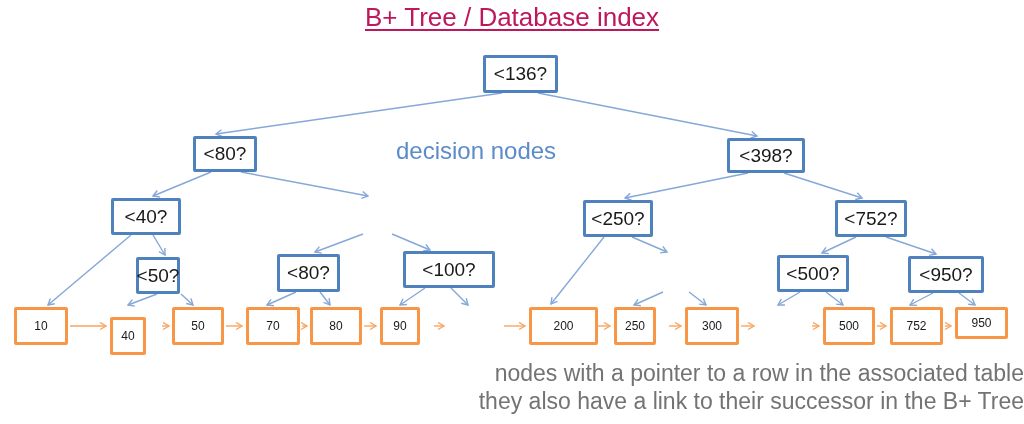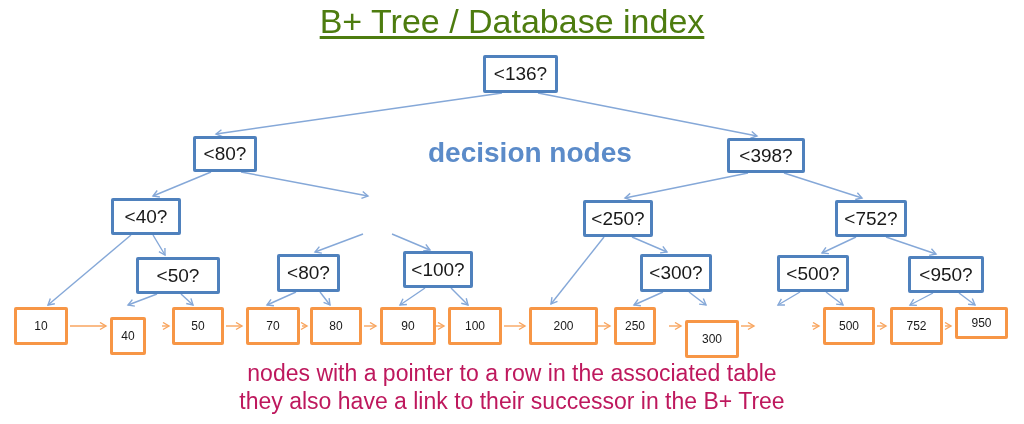--- a/index.html
+++ b/index.html
@@ -2,35 +2,35 @@
 <html><head>
 <meta charset="utf-8">
 <style>
   html,body{margin:0;padding:0;background:#ffffff;}
   .canvas{
     position:relative;width:1024px;height:424px;background:#ffffff;
     font-family:"Liberation Sans",sans-serif;overflow:hidden;
   }
   .title{
     position:absolute;top:2px;left:0;width:1024px;text-align:center;
-    font-size:34px;color:#4d7c0f;text-decoration:underline;
+    font-size:26px;color:#be185d;text-decoration:underline;
     text-underline-offset:3px;
   }
   .node{
     position:absolute;display:flex;align-items:center;justify-content:center;
     background:#ffffff;color:#191919;box-sizing:border-box;border-radius:2px;
   }
   .decision{border:3px solid #4f81bd;font-size:19px;}
   .leaf{border:3px solid #f79646;font-size:12px;text-align:center;}
   .decision-label{
-    position:absolute;left:428px;top:137px;font-size:28px;color:#5b8bc9;font-weight:bold;
+    position:absolute;left:396px;top:137px;font-size:24px;color:#5b8bc9;
   }
   .caption{
-    position:absolute;top:359px;left:0;width:1024px;text-align:center;
-    font-size:23px;line-height:28px;color:#be185d;
+    position:absolute;top:359px;left:0;width:1024px;text-align:right;
+    font-size:23px;line-height:28px;color:#737373;
   }
   svg.edges{position:absolute;left:0;top:0;}
   .edge-blue{stroke:#85a8d8;stroke-width:1.4;fill:none;}
   .edge-orange{stroke:#f8a55f;stroke-width:1.4;fill:none;}
 </style>
 </head>
 <body>
 
 <div class="canvas">
 
@@ -87,37 +87,35 @@
     <line class="edge-orange" x1="877" y1="326" x2="886" y2="326" marker-end="url(#ao)"></line>
     <line class="edge-orange" x1="945" y1="326" x2="951" y2="326" marker-end="url(#ao)"></line>
   </svg>
 
   <div class="node decision" style="left:483px;top:55px;width:75px;height:38px">&lt;136?</div>
   <div class="node decision" style="left:193px;top:136px;width:64px;height:36px">&lt;80?</div>
   <div class="node decision" style="left:727px;top:138px;width:78px;height:35px">&lt;398?</div>
   <div class="node decision" style="left:111px;top:198px;width:70px;height:37px">&lt;40?</div>
   <div class="node decision" style="left:583px;top:200px;width:70px;height:37px">&lt;250?</div>
   <div class="node decision" style="left:835px;top:200px;width:72px;height:37px">&lt;752?</div>
-  <div class="node decision" style="left:136px;top:257px;width:84px;height:37px">&lt;50?</div>
+  <div class="node decision" style="left:136px;top:257px;width:44px;height:37px">&lt;50?</div>
   <div class="node decision" style="left:277px;top:254px;width:63px;height:38px">&lt;80?</div>
-  <div class="node decision" style="left:403px;top:251px;width:70px;height:37px">&lt;100?</div>
-  <div class="node decision" style="left:640px;top:254px;width:72px;height:38px">&lt;300?</div>
+  <div class="node decision" style="left:403px;top:251px;width:92px;height:37px">&lt;100?</div>
   <div class="node decision" style="left:777px;top:255px;width:72px;height:37px">&lt;500?</div>
   <div class="node decision" style="left:908px;top:256px;width:76px;height:37px">&lt;950?</div>
 
   <div class="node leaf" style="left:14px;top:307px;width:54px;height:38px">10</div>
   <div class="node leaf" style="left:110px;top:317px;width:36px;height:38px">40</div>
   <div class="node leaf" style="left:172px;top:307px;width:52px;height:38px">50</div>
   <div class="node leaf" style="left:246px;top:307px;width:54px;height:38px">70</div>
   <div class="node leaf" style="left:310px;top:307px;width:52px;height:38px">80</div>
-  <div class="node leaf" style="left:380px;top:307px;width:56px;height:38px">90</div>
-  <div class="node leaf" style="left:448px;top:307px;width:54px;height:38px">100</div>
+  <div class="node leaf" style="left:380px;top:307px;width:40px;height:38px">90</div>
   <div class="node leaf" style="left:529px;top:307px;width:69px;height:38px">200</div>
   <div class="node leaf" style="left:614px;top:307px;width:42px;height:38px">250</div>
-  <div class="node leaf" style="left:685px;top:320px;width:54px;height:38px">300</div>
+  <div class="node leaf" style="left:685px;top:307px;width:54px;height:38px">300</div>
   <div class="node leaf" style="left:823px;top:307px;width:52px;height:38px">500</div>
   <div class="node leaf" style="left:890px;top:307px;width:53px;height:38px">752</div>
   <div class="node leaf" style="left:955px;top:307px;width:53px;height:32px">950</div>
 
   <div class="decision-label">decision nodes</div>
 
   <div class="caption">
     <div>nodes with a pointer to a row in the associated table</div>
     <div>they also have a link to their successor in the B+ Tree</div>
   </div>

